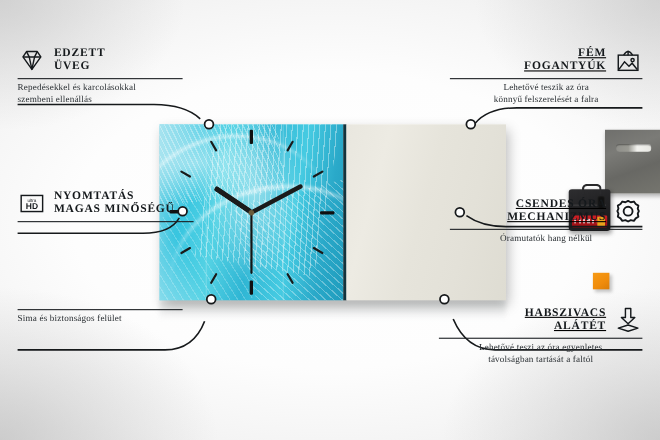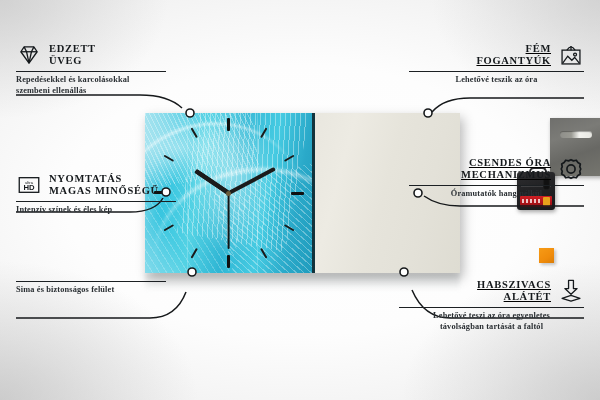--- a/index.html
+++ b/index.html
@@ -110,21 +110,21 @@
     position:absolute;left:145px;top:273px;width:315px;height:26px;
     background:linear-gradient(180deg, rgba(120,130,133,.22), rgba(120,130,133,0) 70%);
     filter:blur(2px);pointer-events:none;
   }
 
   
   .callout{position:absolute;}
   .co-head{display:flex;align-items:center;gap:7px;}
   .co-title{font-size:10.5px;letter-spacing:.7px;color:#15191c;line-height:1.18;font-weight:700;}
   .co-rule{height:1.3px;background:#1c2023;margin:3px 0 3px;}
-  .co-desc{font-size:8.3px;color:#2a2f33;line-height:1.3;letter-spacing:.15px;font-weight:bold;}
+  .co-desc{font-size:8.3px;color:#2a2f33;line-height:1.3;letter-spacing:.15px;}
   .left .co-head{justify-content:flex-start;}
   .left .co-title{text-align:left;}
   .left .co-desc{text-align:left;}
   .right .co-head{justify-content:flex-end;text-decoration:underline;}
   .right .co-title{text-align:right;}
   .right .co-desc{text-align:center;}
   .ico{width:26px;height:26px;flex:0 0 26px;display:block;}
 
   #connectors{position:absolute;left:0;top:0;width:600px;height:400px;pointer-events:none;}
 </style>
@@ -260,21 +260,20 @@
         <rect x="4" y="7" width="24" height="18" fill="none" stroke="#15191c" stroke-width="1.6"></rect>
         <text x="16" y="14.6" text-anchor="middle" font-family="Liberation Sans, sans-serif" font-size="5.2" fill="#15191c">ultra</text>
         <text x="16" y="22.6" text-anchor="middle" font-family="Liberation Sans, sans-serif" font-size="9.5" font-weight="bold" fill="#15191c">HD</text>
       </svg>
       <div>
         <div class="co-title">NYOMTATÁS</div>
         <div class="co-title">MAGAS MINŐSÉGŰ</div>
       </div>
     </div>
     <div class="co-rule"></div>
-    <div class="co-desc">Intenzív színek és éles kép</div>
   </div>
 
   <div class="callout left" style="left:16px;top:278px;width:150px;">
     <div class="co-rule"></div>
     <div class="co-desc">Sima és biztonságos felület</div>
   </div>
 
   <div class="callout right" style="right:16px;top:42px;width:175px;">
     <div class="co-head">
       <div>
@@ -286,23 +285,24 @@
           <rect x="5" y="10" width="22" height="17"></rect>
           <path d="M16,10 L16,5"></path>
             <path d="M11,10 Q16,2 21,10"></path>
           <circle cx="21" cy="15.5" r="1.8"></circle>
           <path d="M5.8,26 L12,17.5 L17,22.5 L20.5,19 L26.2,26"></path>
         </g>
       </svg>
     </div>
     <div class="co-rule"></div>
     <div class="co-desc">Lehetővé teszik az óra</div>
-  </div>
-
-  <div class="callout right" style="right:16px;top:156px;width:175px;">
+    <div class="co-desc">könnyű felszerelését a falra</div>
+  </div>
+
+  <div class="callout right" style="right:16px;top:179px;width:175px;">
     <div class="co-head">
       <div>
         <div class="co-title">CSENDES ÓRA</div>
         <div class="co-title">MECHANIZMUS</div>
       </div>
       <svg class="ico" viewBox="0 0 32 32">
         <g fill="none" stroke="#15191c" stroke-width="2.1" stroke-linejoin="round">
           <path d="M16,4.5 L19,6 L22.5,5.2 L24.5,8 L27.5,9.8 L26.8,13.2 L28,16 L26.8,18.8 L27.5,22.2 L24.5,24 L22.5,26.8 L19,26 L16,27.5 L13,26 L9.5,26.8 L7.5,24 L4.5,22.2 L5.2,18.8 L4,16 L5.2,13.2 L4.5,9.8 L7.5,8 L9.5,5.2 L13,6 Z"></path>
           <circle cx="16" cy="16" r="5"></circle>
         </g>

